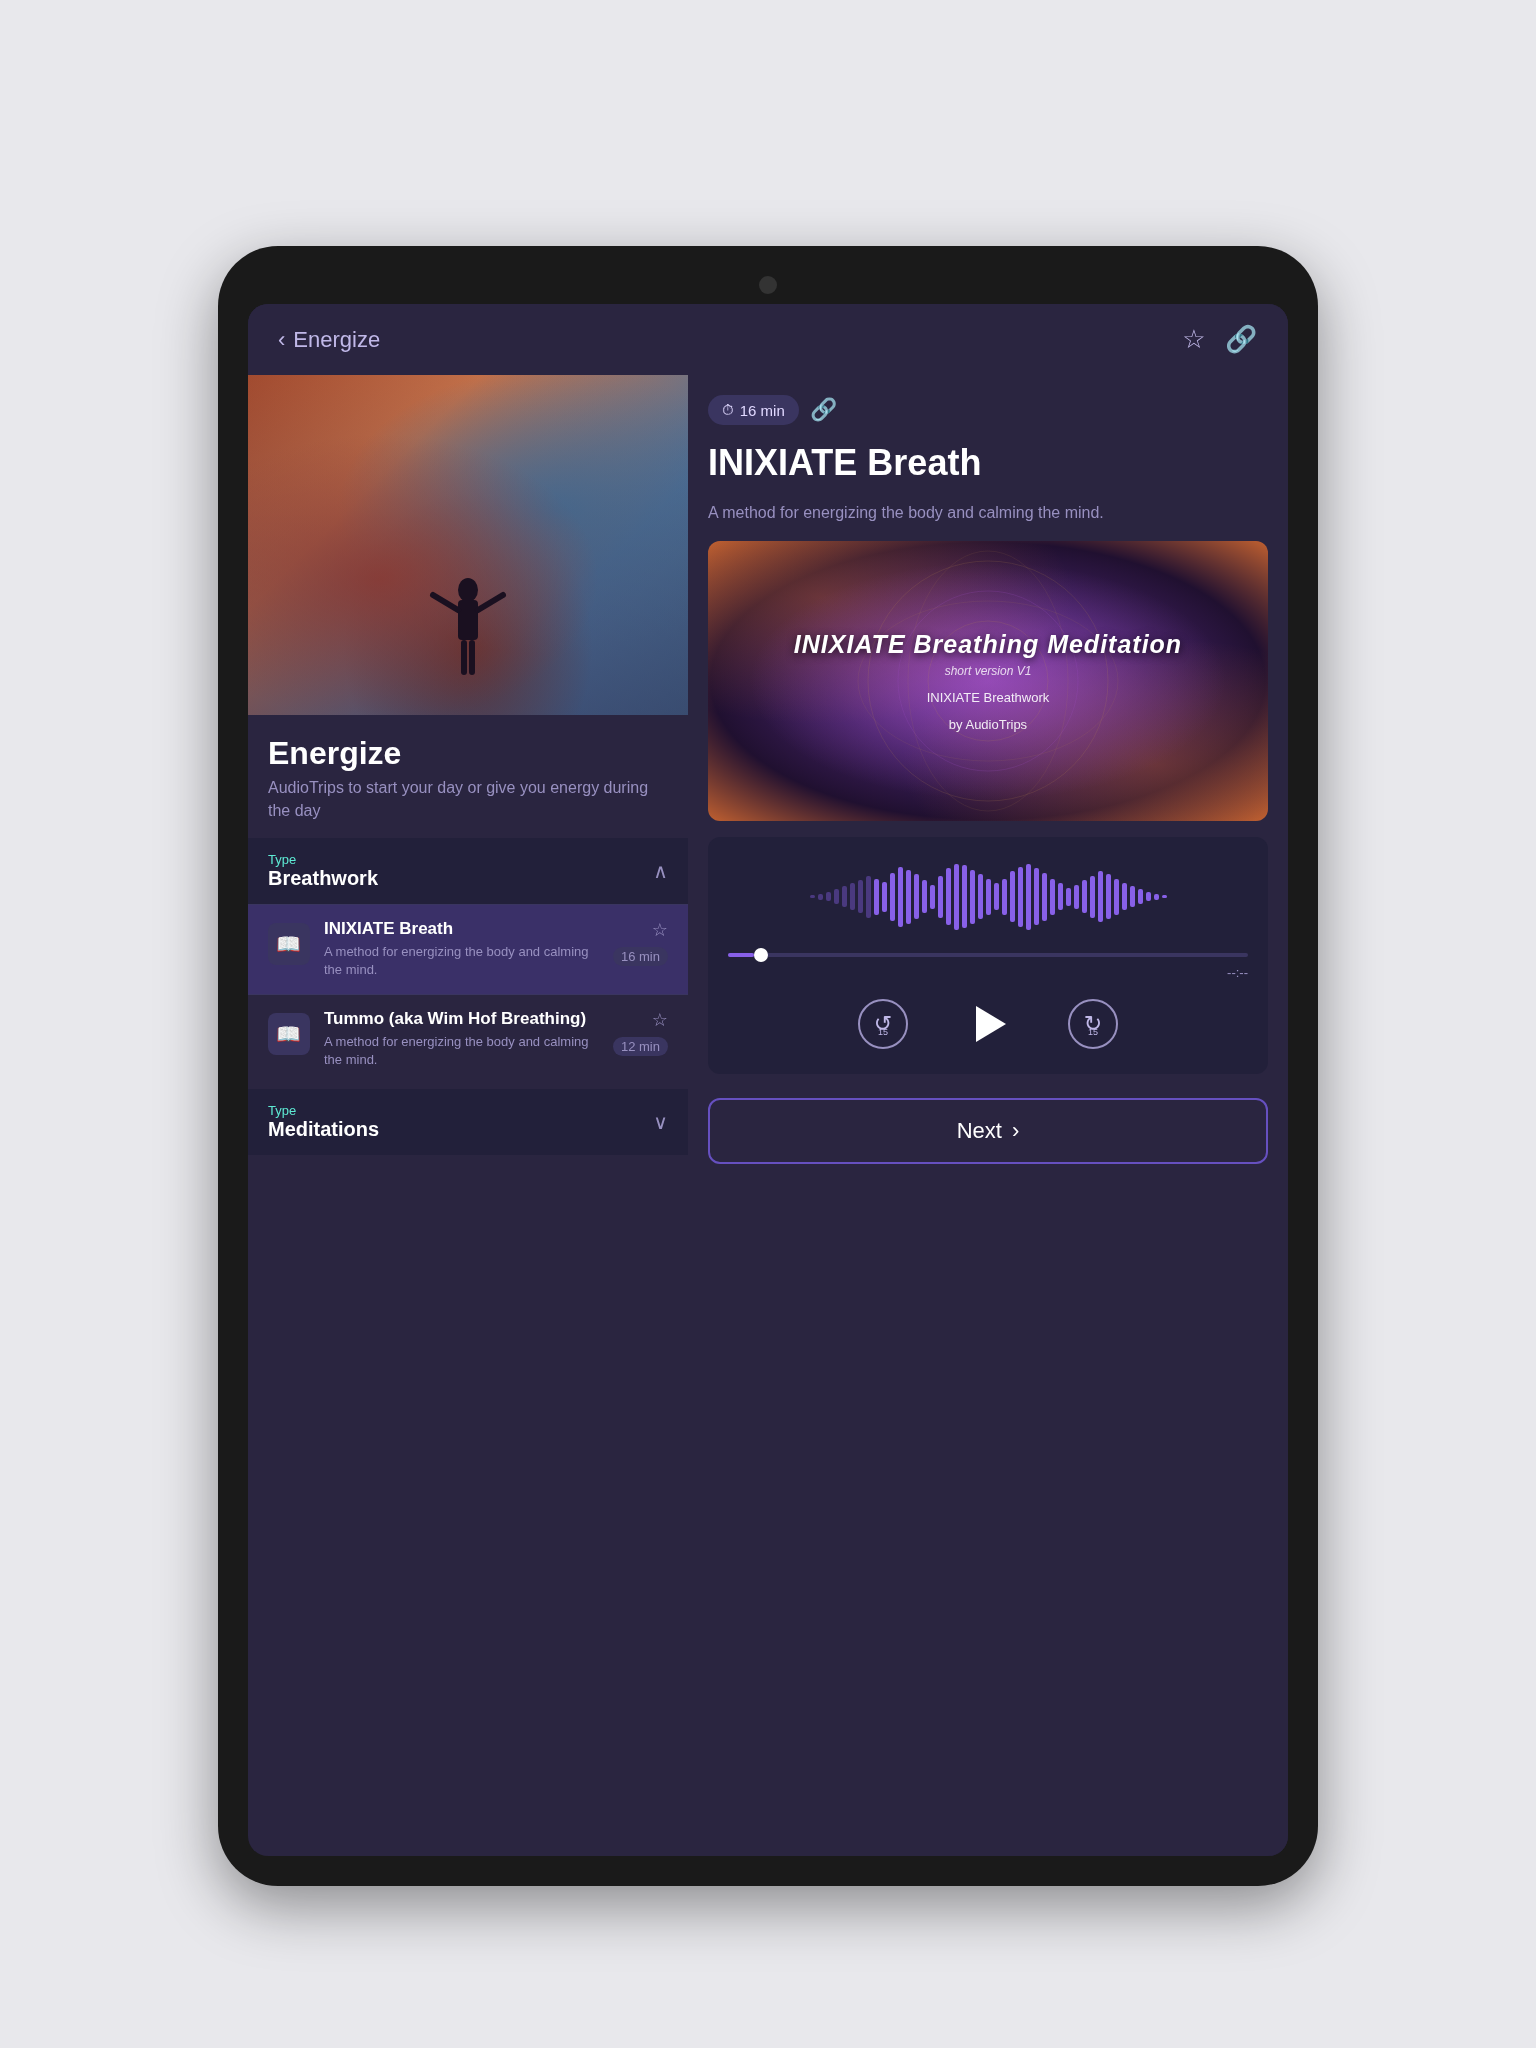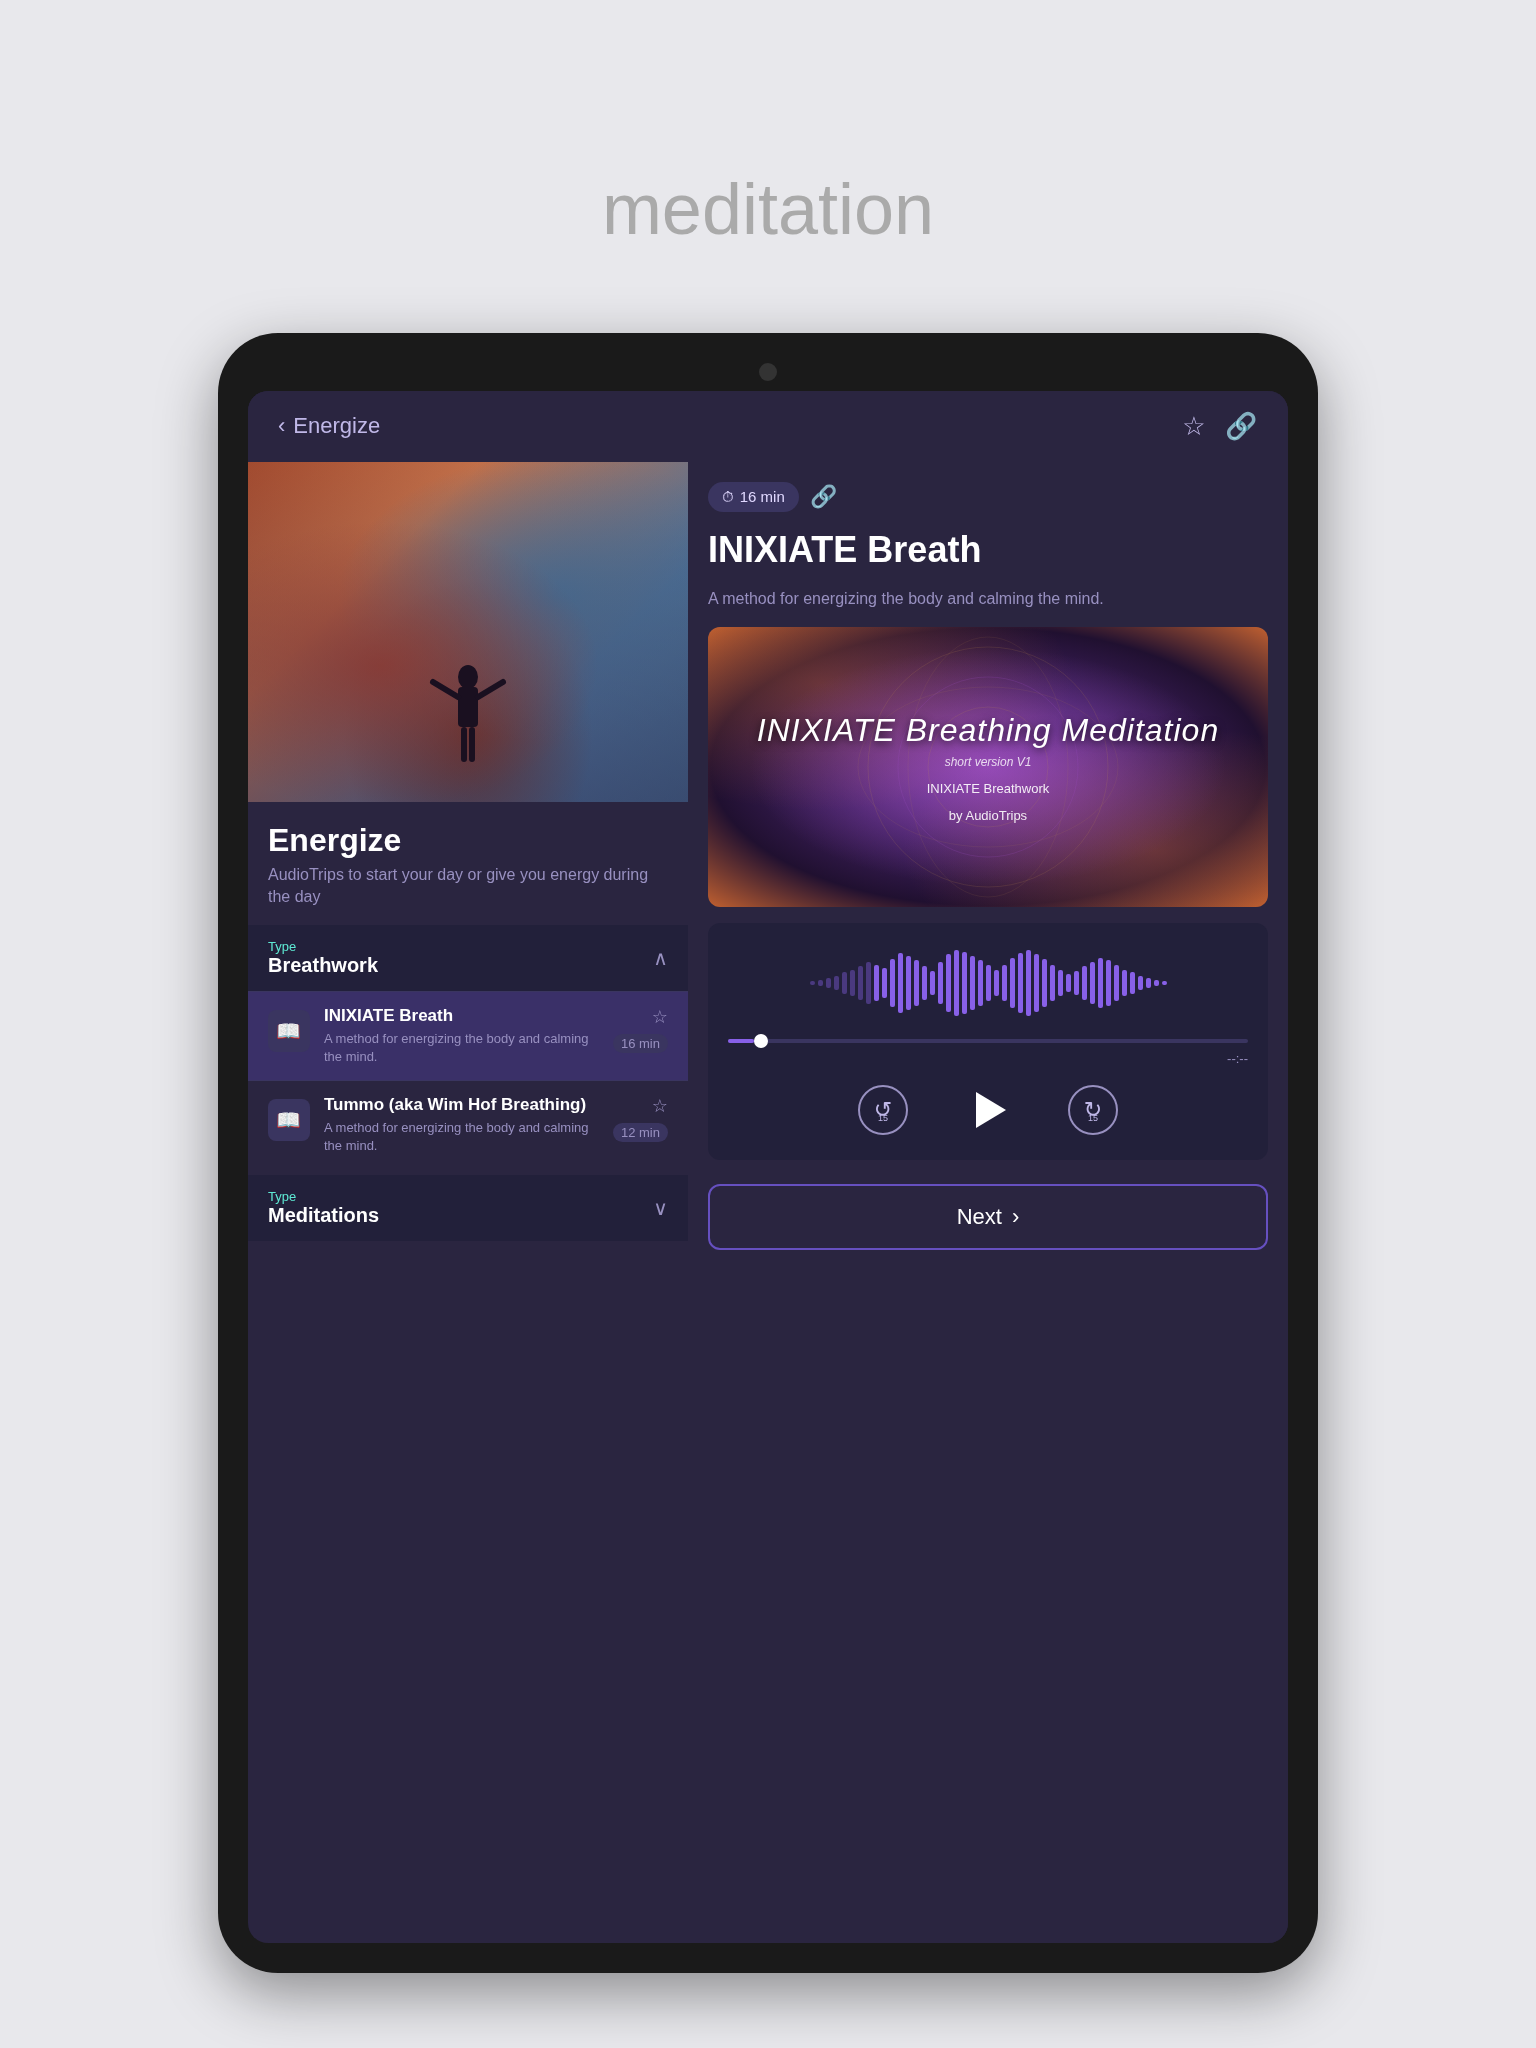--- a/index.html
+++ b/index.html
@@ -329,22 +329,22 @@
 
     .album-art-text {
       position: relative;
       z-index: 2;
       text-align: center;
       color: white;
       padding: 20px;
     }
 
     .album-art-title {
-      font-size: 32px;
-      font-weight: 400;
+      font-size: 25px;
+      font-weight: 700;
       font-style: italic;
       text-shadow: 0 2px 8px rgba(0,0,0,0.8);
       line-height: 1.2;
       letter-spacing: 1px;
     }
 
     .album-art-subtitle {
       font-size: 12px;
       margin-top: 5px;
       color: rgba(255,255,255,0.8);
@@ -478,21 +478,20 @@
       justify-content: center;
       gap: 10px;
       cursor: pointer;
     }
   </style>
 </head>
 <body>
 
 <div class="page-title">
   <br>
-  <span>meditation</span>
 </div>
 
 <div class="tablet-frame">
   <div class="camera-dot"></div>
 
   <div class="tablet-screen">
 
     <div class="app-header">
       <div class="back-nav">
         <span class="back-chevron">‹</span>

